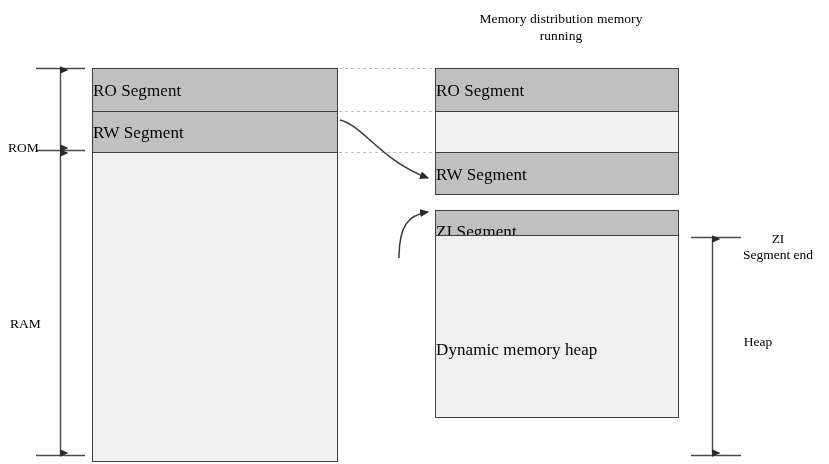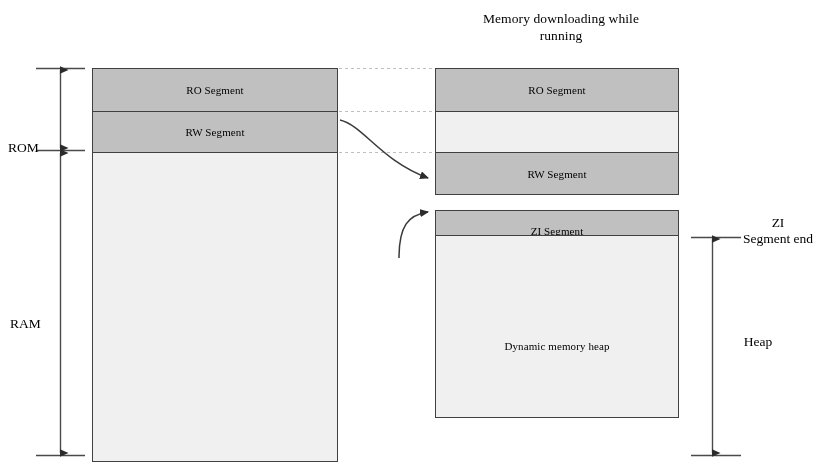--- a/index.html
+++ b/index.html
@@ -43,48 +43,48 @@
     position: absolute;
     box-sizing: border-box;
     border: 1.4px solid #404040;
   }
   .seg-dark  { background: #c0c0c0; }
   .seg-light { background: #f0f0f0; }
 
   .seg-label {
     position: absolute;
     width: 100%;
-    text-align: center;
-    font-size: 11px;
+    text-align: left;
+    font-size: 17px;
     line-height: 1;
     top: 50%;
     transform: translateY(-50%);
     letter-spacing: 0.1px;
     font-family: Liberation Serif, serif;
   }
 
   .side-label {
     position: absolute;
     font-size: 13.5px;
     line-height: 16px;
     text-align: center;
     white-space: pre-line;
   }
   #label-rom  { left: 2px; top: 100px; width: 56px; text-align: left; padding-left: 6px; margin-top: 40px;}
   #label-ram  { left: 4px; top: 316px; width: 56px; text-align: left; padding-left: 6px;}
-  #label-zi-end { left: 728px; top: 215px; width: 100px; }
+  #label-zi-end { left: 728px; top: 231px; width: 100px; }
   #label-heap  { left: 728px; top: 334px; width: 60px; }
 </style>
 </head>
 <body>
 
 <div class="canvas">
 
 
-  <div class="title" id="title-right">Memory downloading while
+  <div class="title" id="title-right">Memory distribution memory
 running</div>
 
   <div class="mem-box seg-dark" id="left-ro" style="left:92px; top:68px; width:246px; height:44px;">
     <span class="seg-label">RO Segment</span>
   </div>
 
   <div class="mem-box seg-dark" id="left-rw" style="left:92px; top:111px; width:246px; height:42px;">
     <span class="seg-label">RW Segment</span>
   </div>
 

